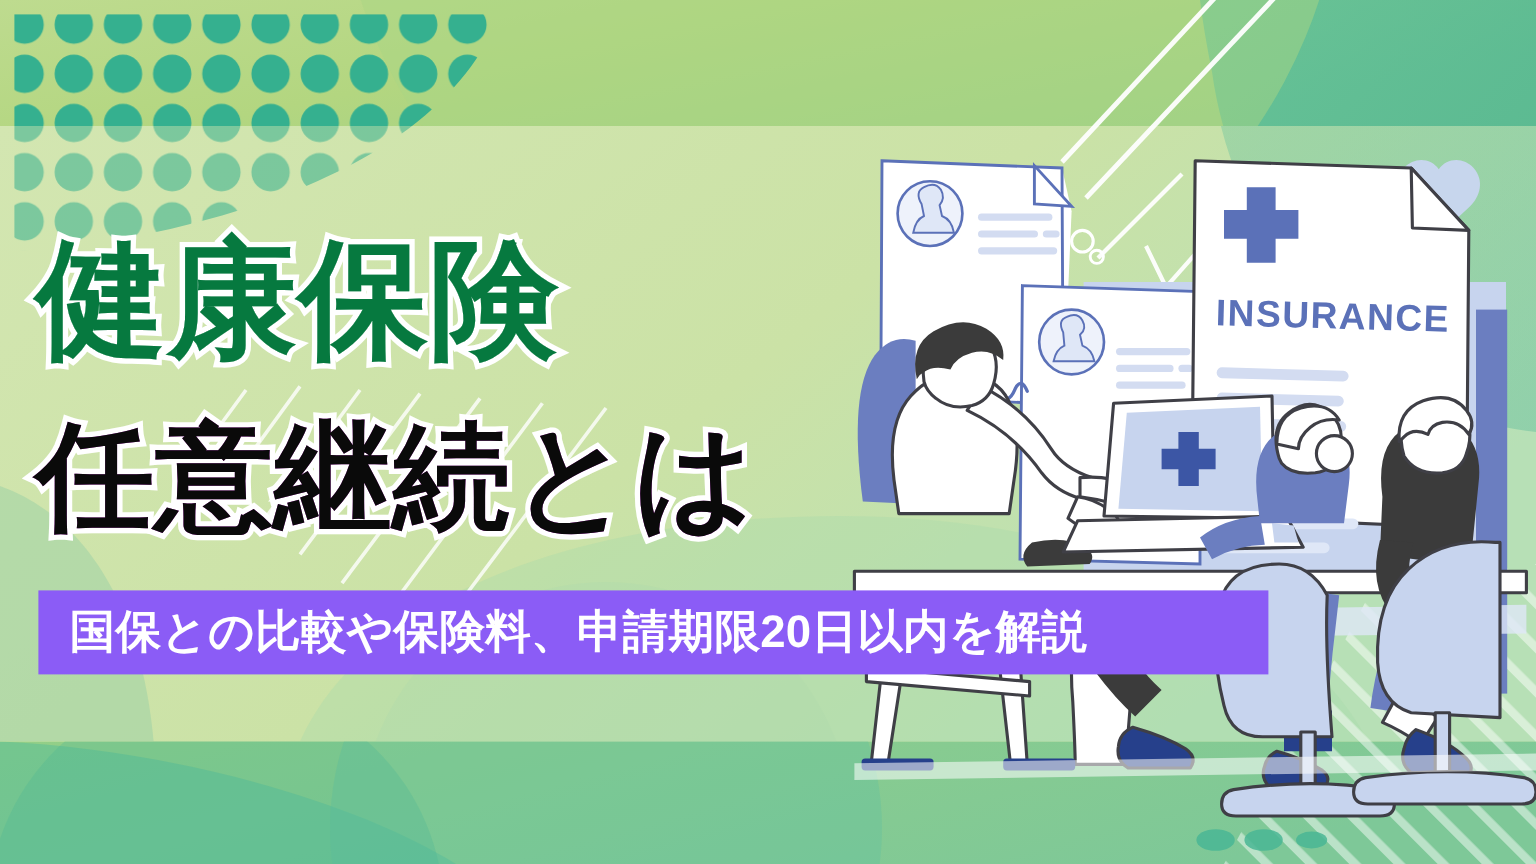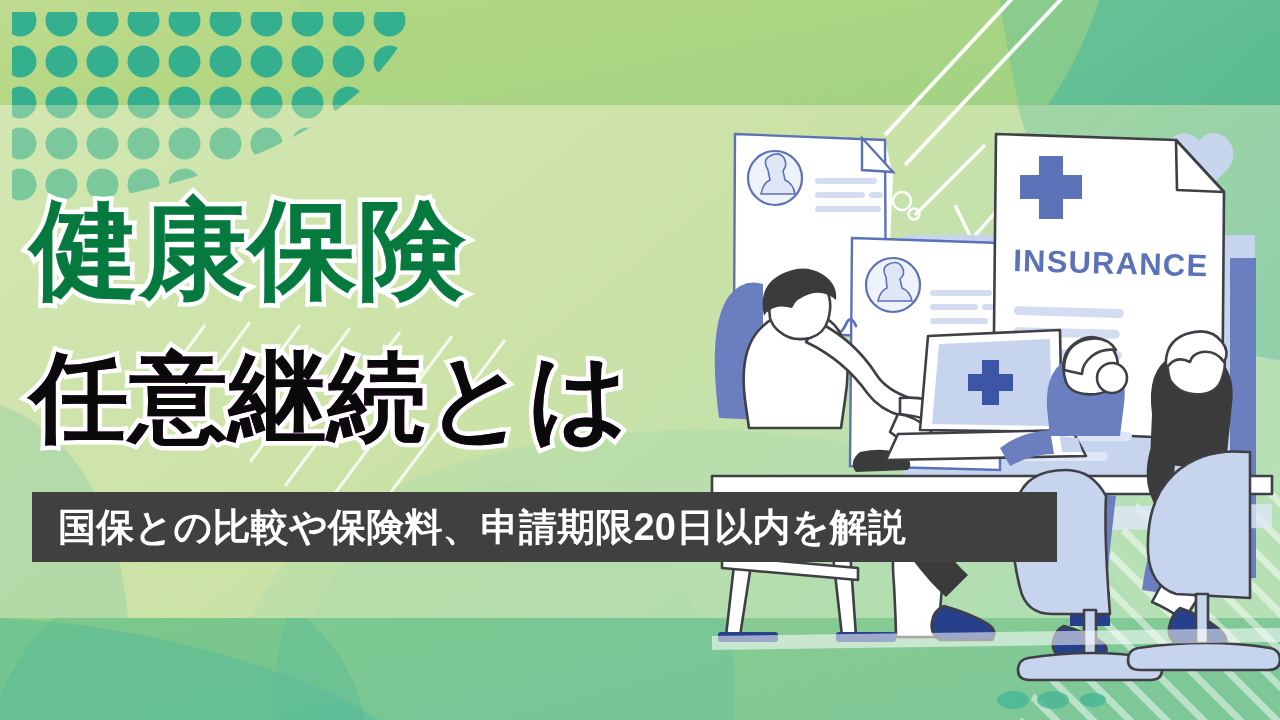--- a/index.html
+++ b/index.html
@@ -47,21 +47,21 @@
     position:absolute;left:0;top:0;
     -webkit-text-stroke:0;
   }
   #title-line-1::after{color:#06793f;}
   #title-line-2::after{color:#0a0a0a;}
 
   
   #subtitle-banner{
     position:absolute;left:32px;top:492px;
     width:1025px;height:70px;
-    background:#404040;
+    background:#8b5cf6;
     z-index:45;
     display:flex;align-items:center;
     box-sizing:border-box;
     padding:0 26px;
   }
   #subtitle-text{
     color:#ffffff;
     font-size:38px;
     font-weight:700;
     letter-spacing:0.005em;

